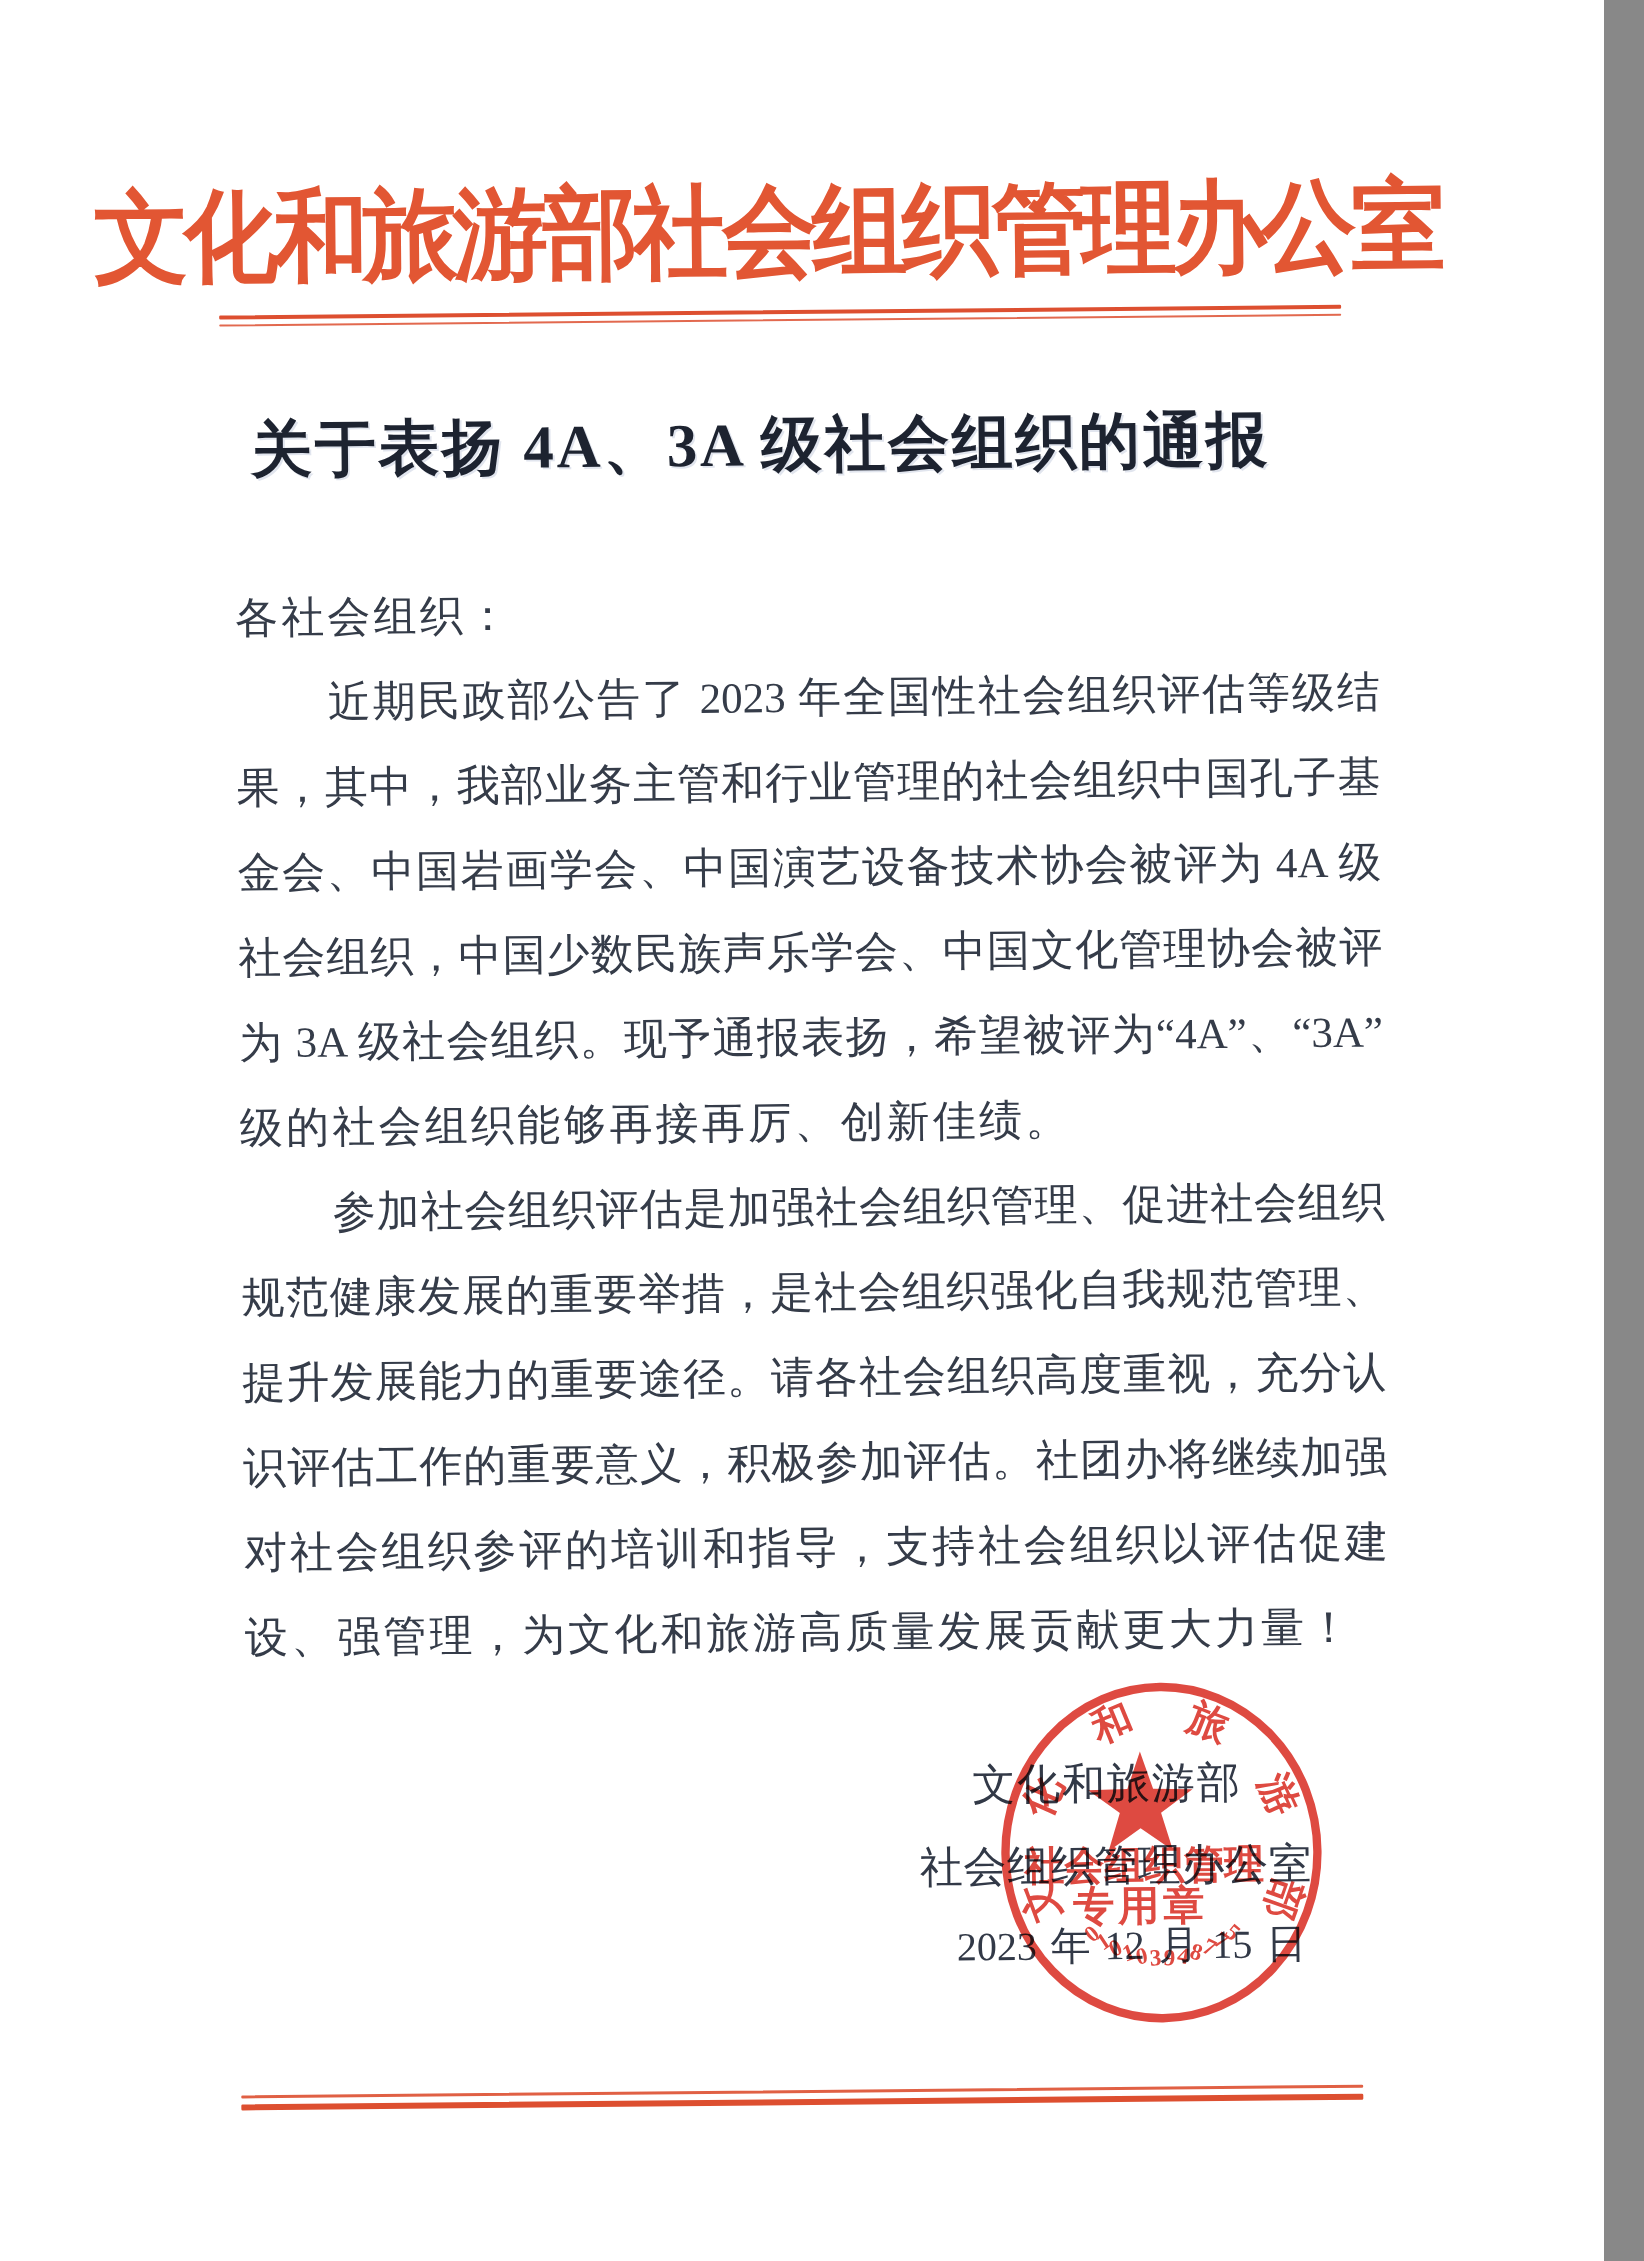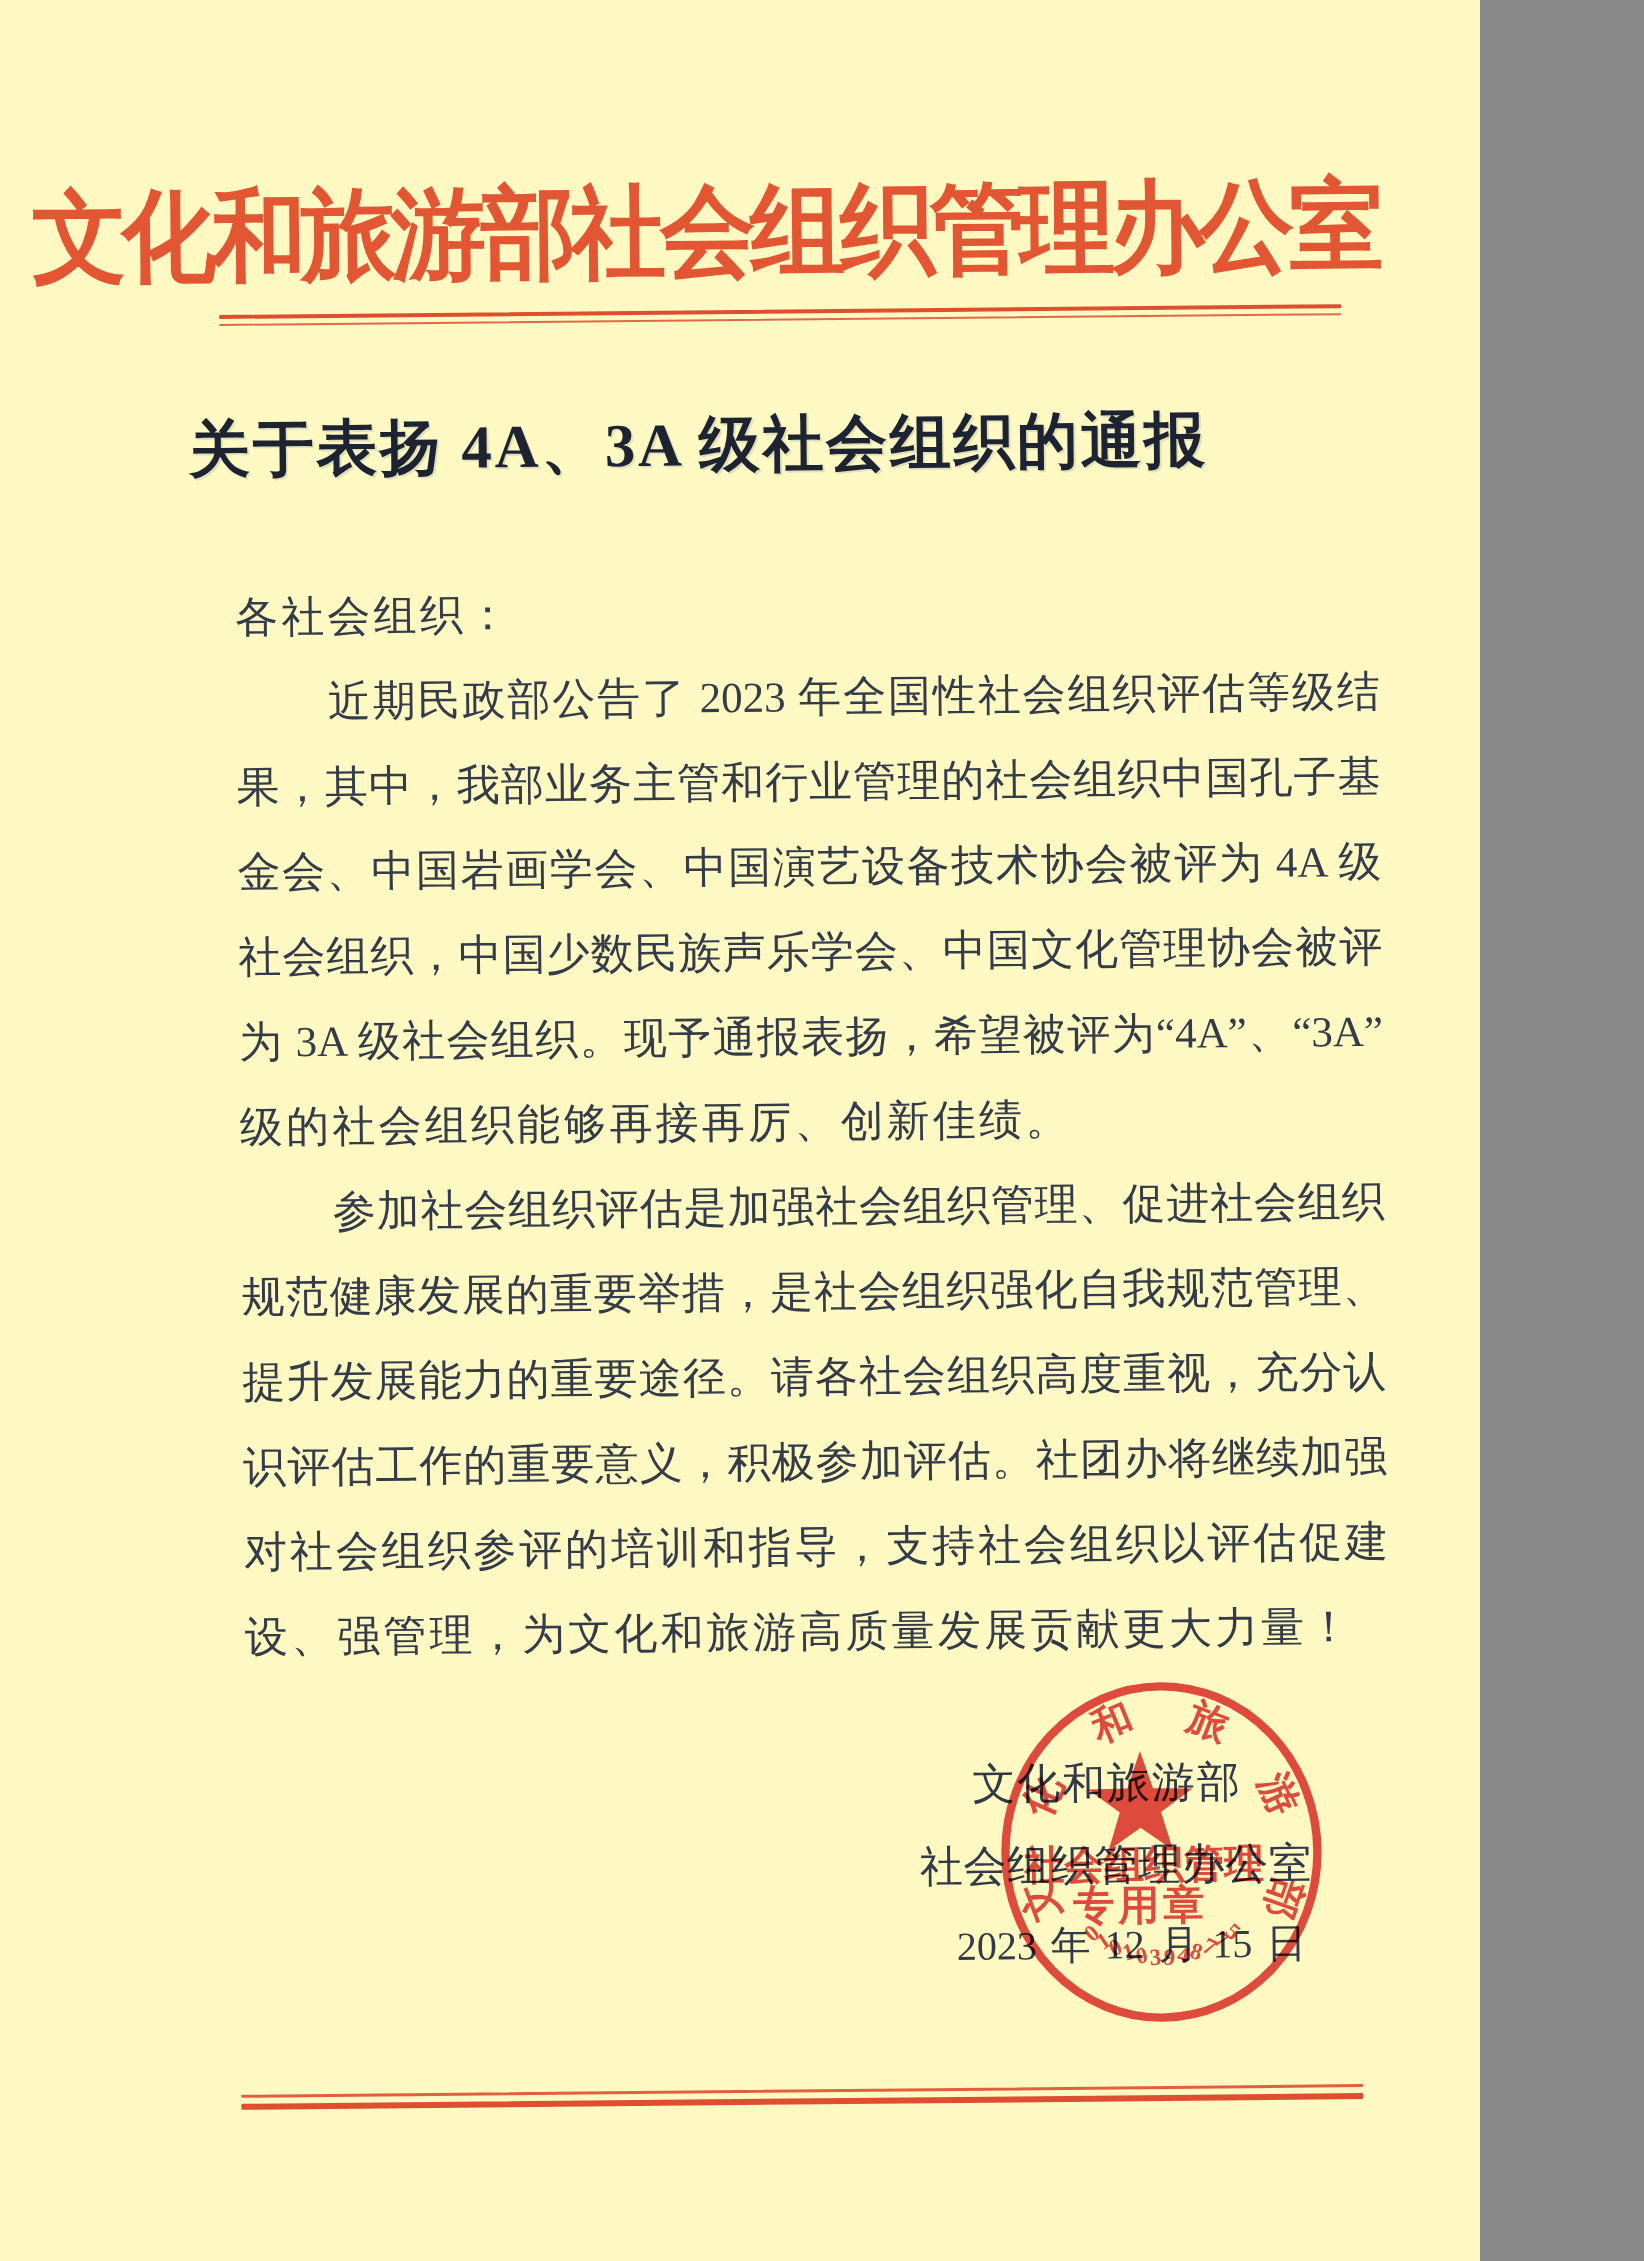--- a/index.html
+++ b/index.html
@@ -1,17 +1,17 @@
 <!DOCTYPE html>
 <html style="font-size:10.3px"><head>
 <meta charset="utf-8">
 <style>
   html,body{margin:0;padding:0;background:#888;}
   .page{
-    position:relative;width:1480px;height:2261px;background:#fef9c3;
+    position:relative;width:1604px;height:2261px;background:#ffffff;
     overflow:hidden;font-family:"Liberation Serif","DejaVu Serif",serif;
   }
   .skew{position:absolute;inset:0;transform:rotate(-0.55deg);transform-origin:50% 50%;}
 
   
   .letterhead{
     position:absolute;top:169px;left:0;right:0;text-align:center;
     font-size:95px;font-weight:700;color:#e25633;letter-spacing:-5.2px;
     transform:translateX(-26px) scaleY(1.06);white-space:nowrap;
   }

